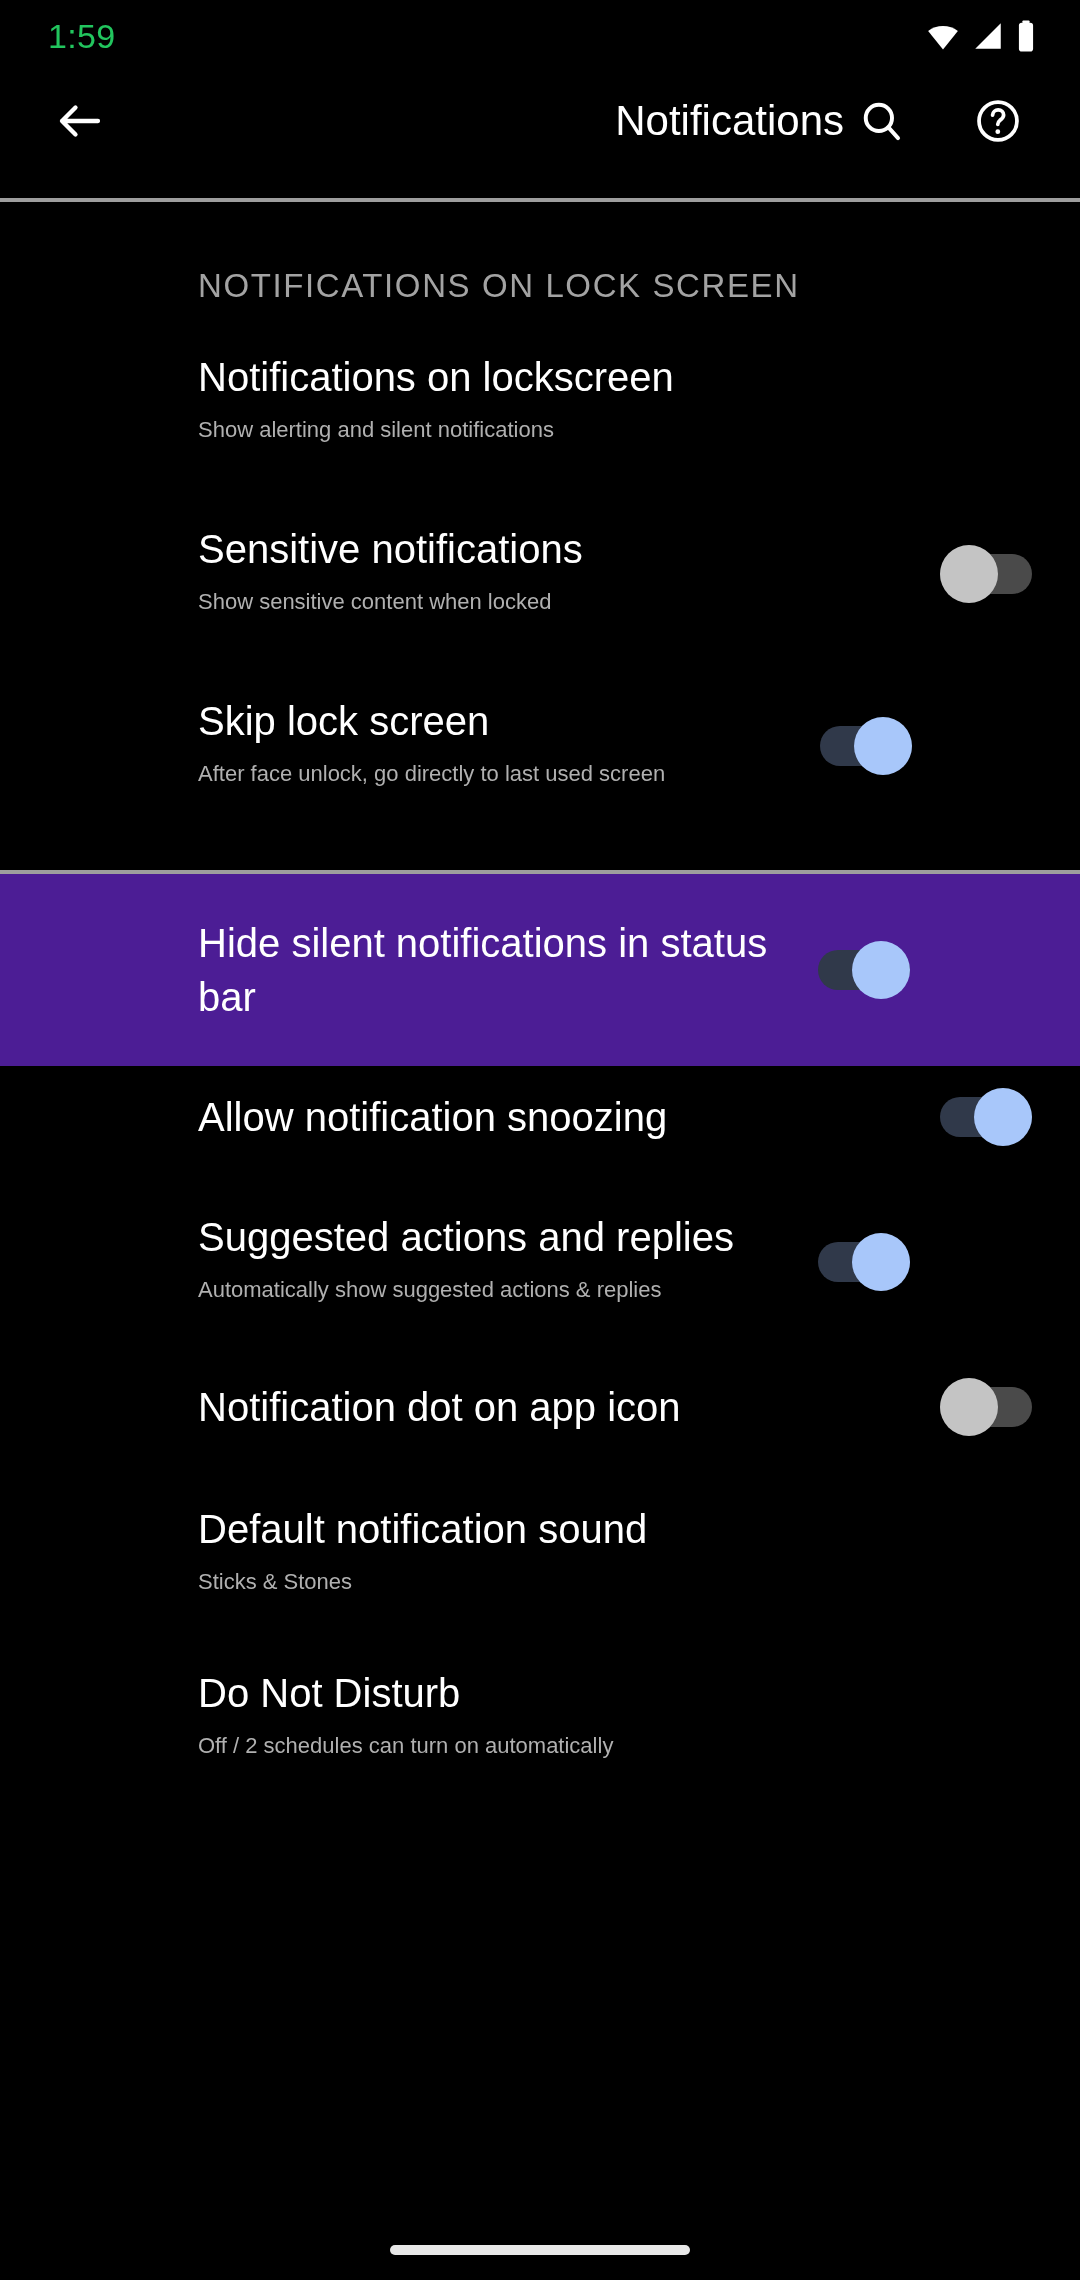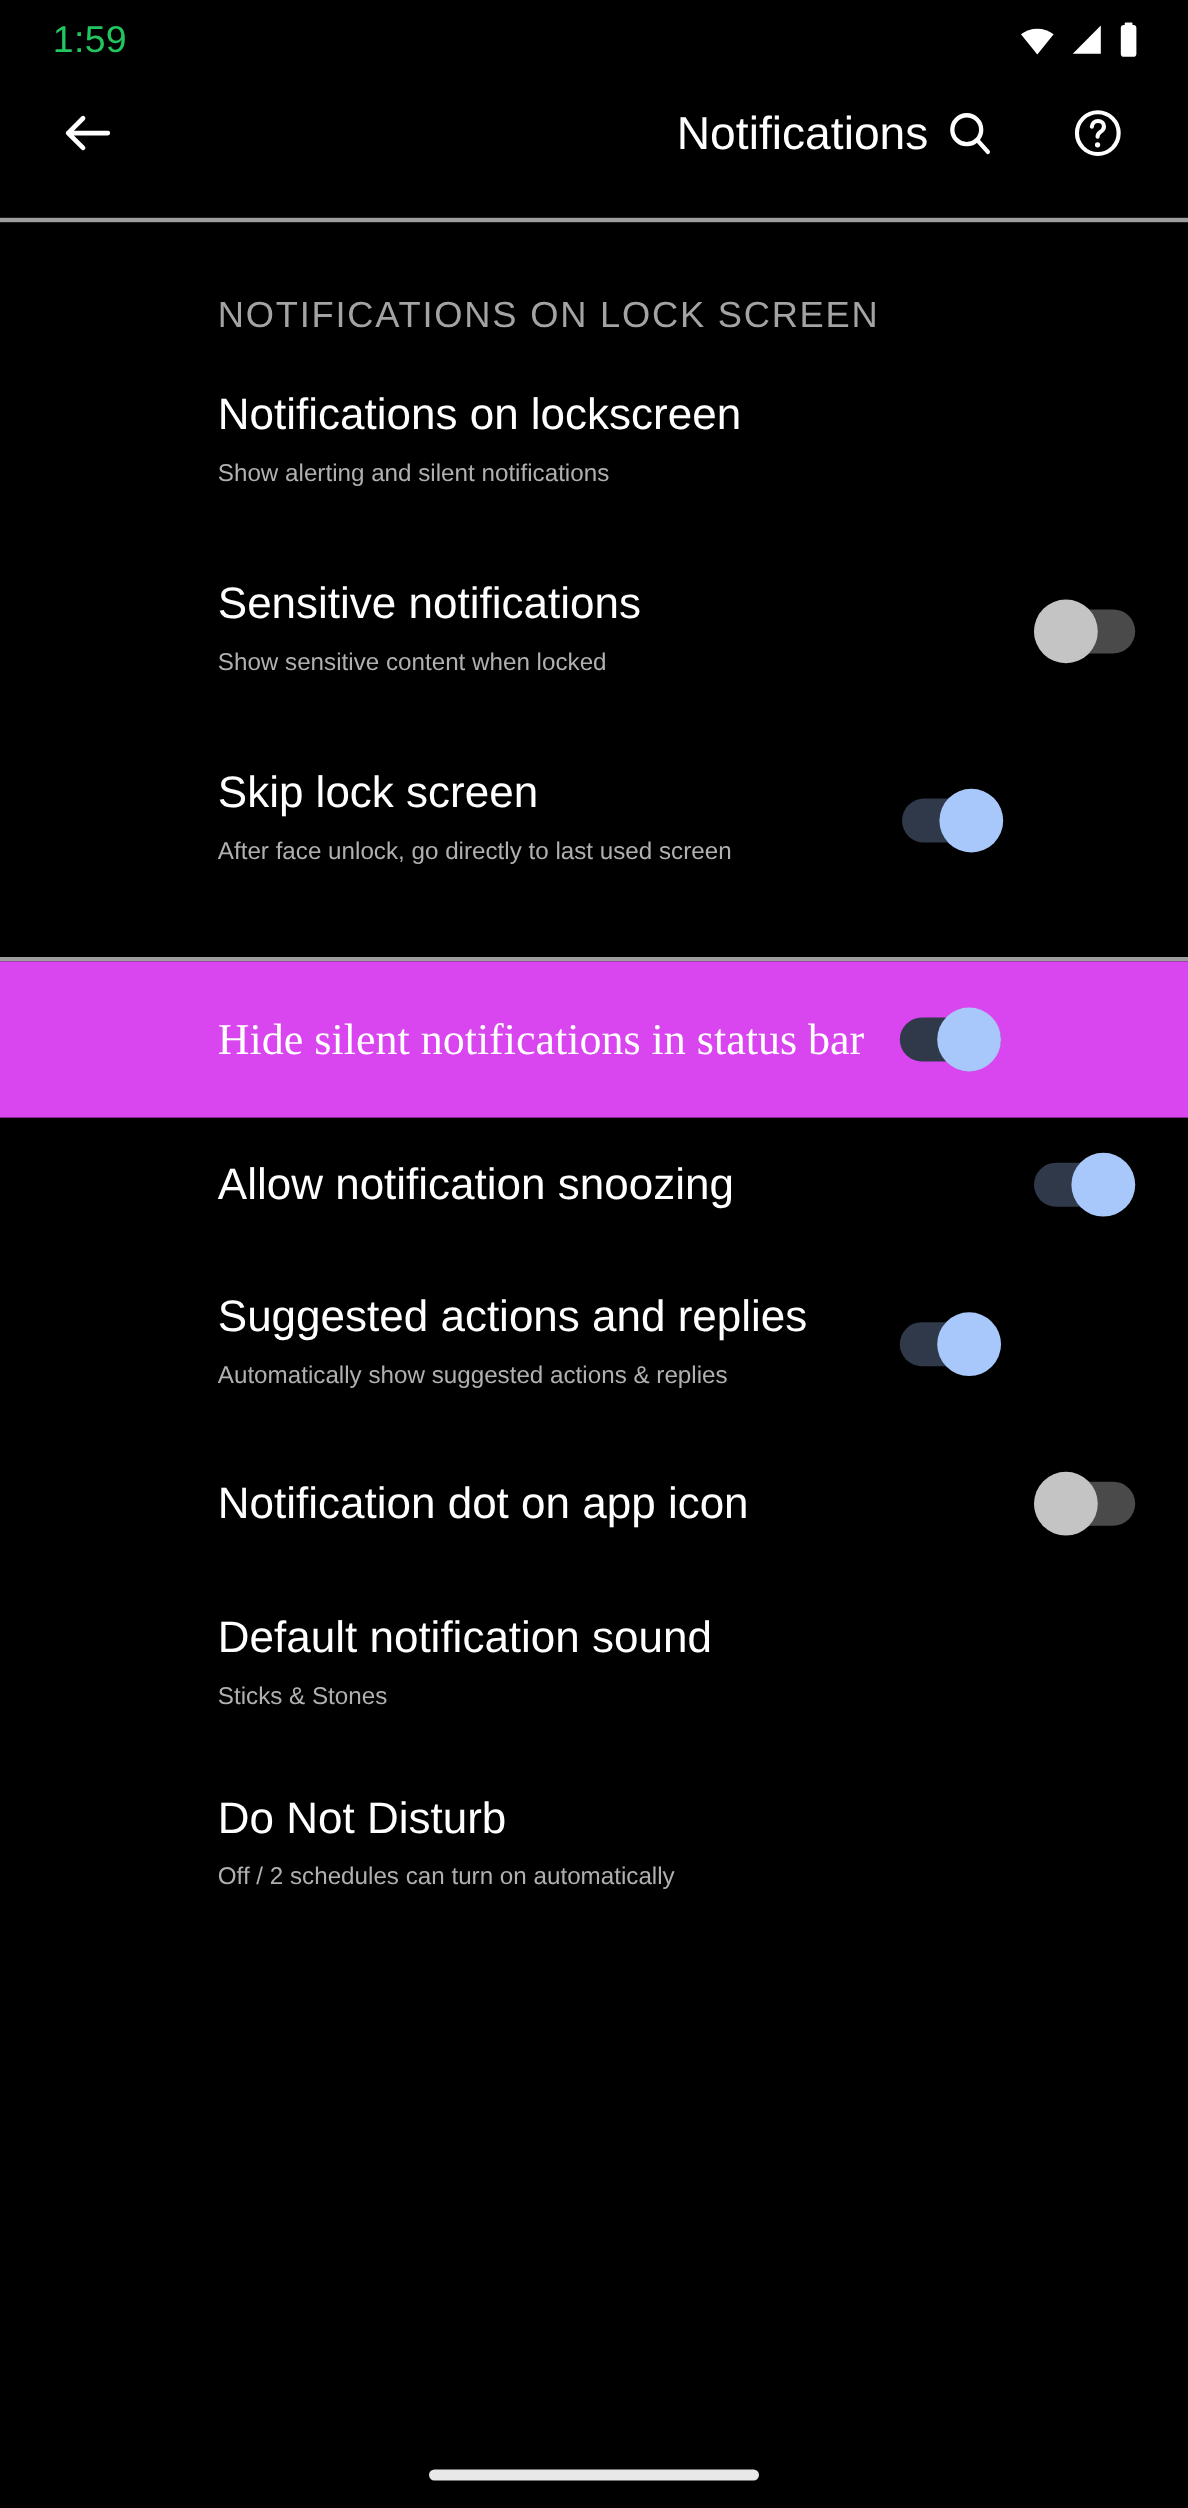--- a/index.html
+++ b/index.html
@@ -69,21 +69,21 @@
   }
 
   
   .list { width:100%; }
 
   .row {
     display:flex; align-items:center;
     padding:0 48px 0 198px;
     min-height:100px;
   }
-  .row.highlight { background:#d946ef;font-family:Liberation Serif, serif; }
+  .row.highlight { background:#4c1d95; }
 
   .row-text { flex:1 1 auto; padding-right:24px; }
   .row-title {
     color:#fff;
     font-size:40px;
     line-height:54px;
     font-weight:400;
   }
   .row-subtitle {
     color:#b0b0b0;
@@ -214,21 +214,21 @@
   <div class="row highlight" style="padding-top:42px;padding-bottom:42px;">
     <div class="row-text" style="max-width:620px;">
       <div class="row-title">Hide silent notifications in status bar</div>
     </div>
     <div class="switch on">
       <div class="track"></div>
       <div class="thumb"></div>
     </div>
   </div>
 
-  <div class="row" style="padding-top:32px;padding-bottom:34px;">
+  <div class="row" style="padding-top:22px;padding-bottom:34px;">
     <div class="row-text">
       <div class="row-title">Allow notification snoozing</div>
     </div>
     <div class="switch on">
       <div class="track"></div>
       <div class="thumb"></div>
     </div>
   </div>
 
   <div class="row" style="padding-top:30px;padding-bottom:30px;">

